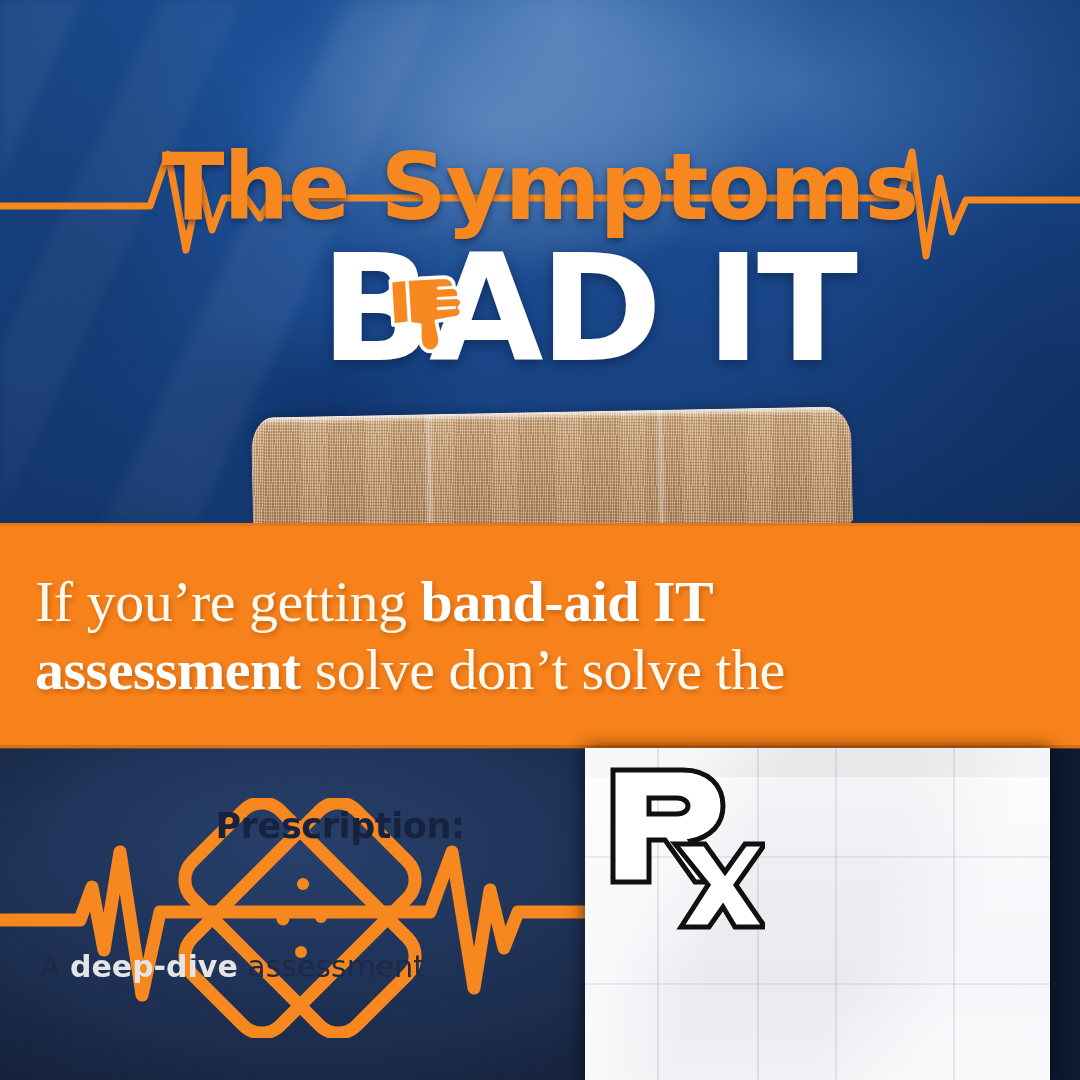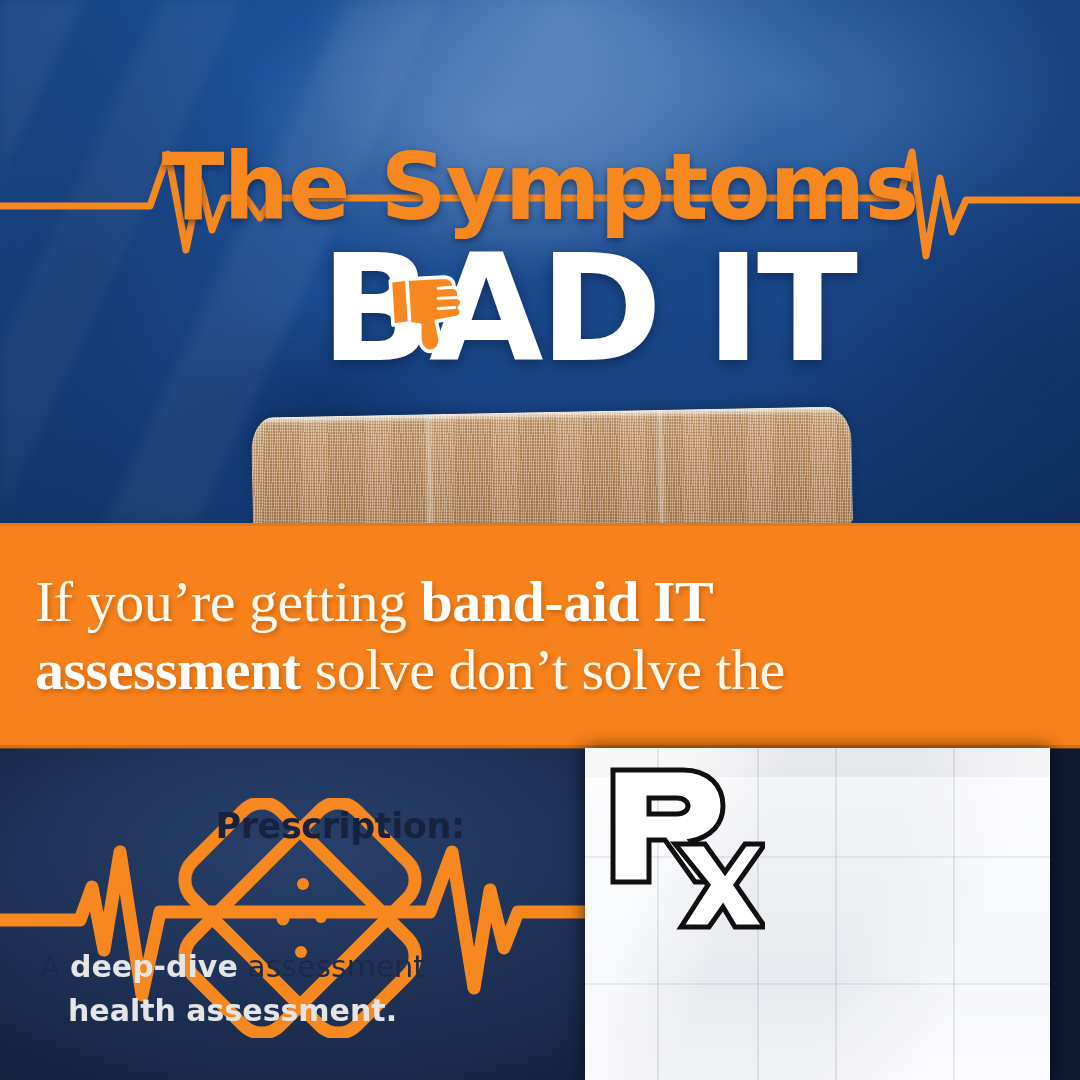--- a/index.html
+++ b/index.html
@@ -261,16 +261,15 @@
 
         <path d="M70 80 H100 L120 108 L140 80 H160 L131 121 L160 163 H130 L118 143 L104 163 H76 L103 121 Z"></path>
       </g>
     </svg>
   </div>
 
   <div class="rx-title">Prescription:</div>
 
   <div class="rx-body">
     <span>A </span><b>deep-dive</b><span> assessment</span><br>
-    <b>health assessment.</b>
   </div>
 
 </div>
 
 </body></html>

